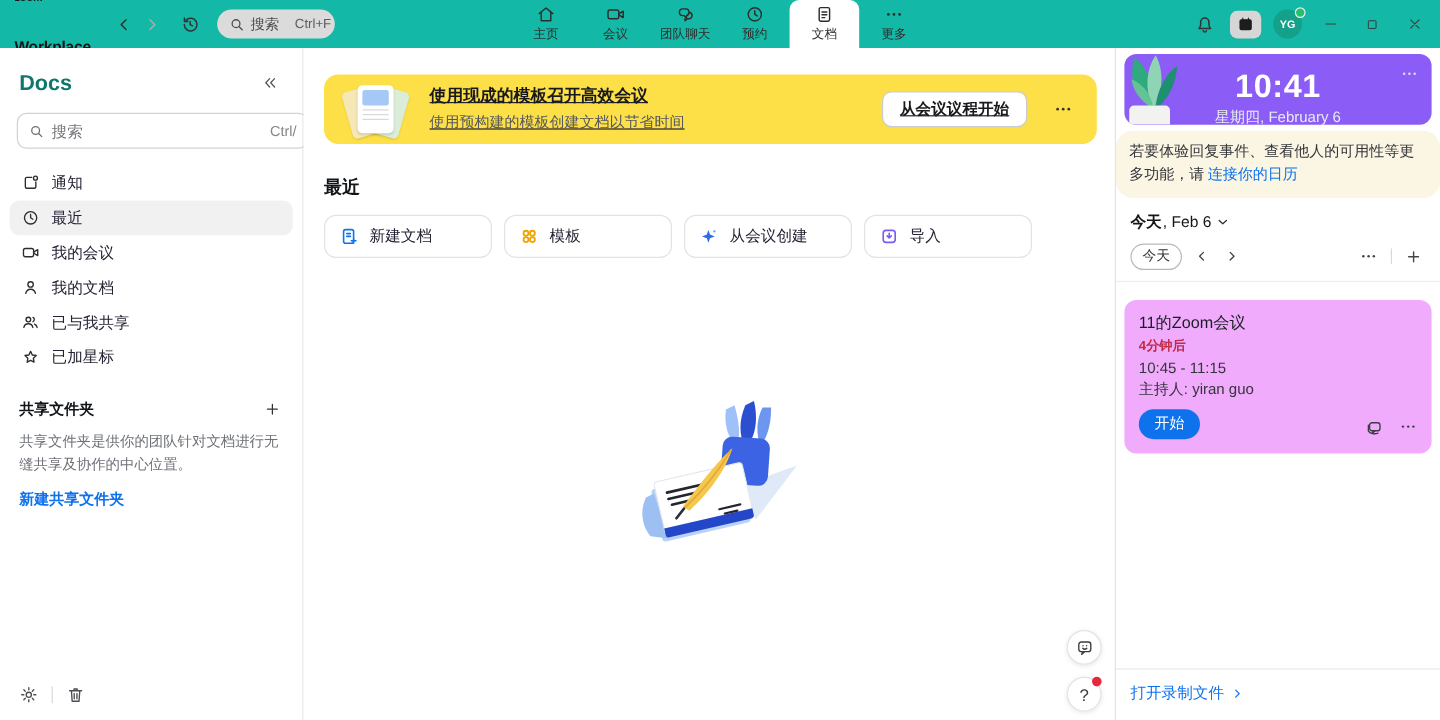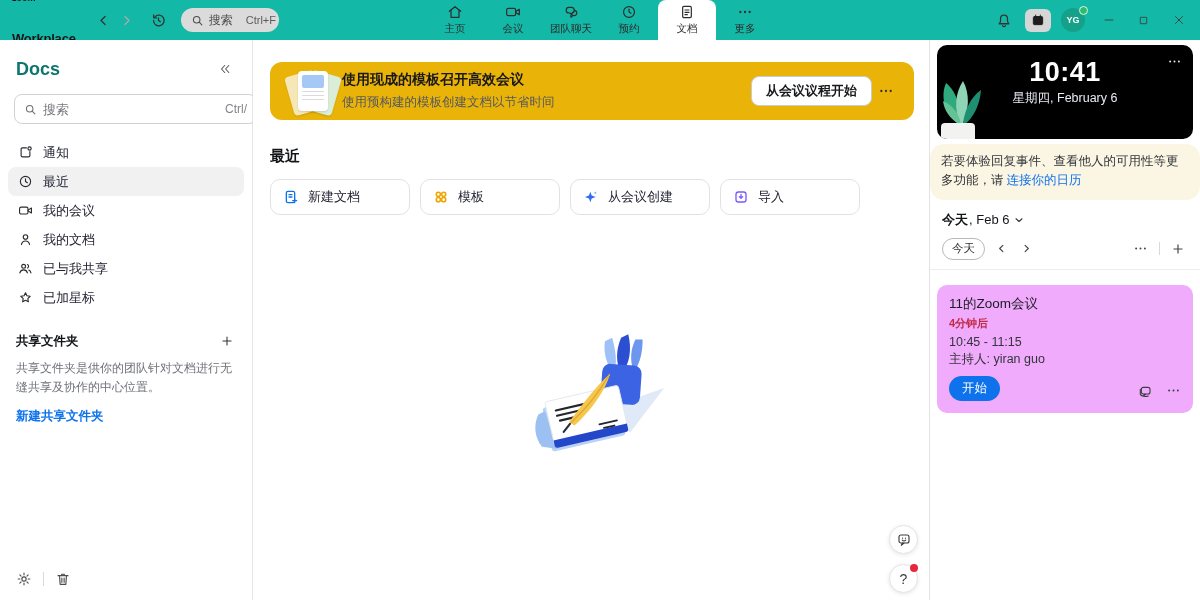--- a/index.html
+++ b/index.html
@@ -55,21 +55,21 @@
   .sb-shared-title { font-size:12.5px; font-weight:700; color:#131619; }
   .sb-shared-add { background:none; border:none; color:#333; cursor:pointer; padding:2px; }
   .sb-shared-desc { margin-top:9px; font-size:12px; line-height:1.6; color:#6e7178; }
   .sb-shared-link { display:inline-block; margin-top:11px; font-size:12.5px; font-weight:700; color:#0e72ed; text-decoration:none; cursor:pointer; }
   .sb-footer { position:absolute; left:14px; bottom:11px; display:flex; align-items:center; gap:9px; color:#4d4d52; }
   .sb-footer .vdiv { width:1px; height:14px; background:#d9d9dc; }
   .sb-footer .icon-btn { padding:2px; color:#4d4d52; }
 
   
   .main { position:absolute; top:40px; left:253px; width:676px; bottom:0; background:#fff; }
-  .banner { display:flex; align-items:center; gap:0; margin:22px 15px 0 17px; height:58px; background:#eab308; border-radius:12px; padding:0 14px; }
+  .banner { display:flex; align-items:center; gap:16px; margin:22px 15px 0 17px; height:58px; background:#fde047; border-radius:12px; padding:0 14px;text-decoration:underline; }
   .card-stack { position:relative; width:58px; height:50px; flex:none; }
   .mini-card { position:absolute; width:30px; height:40px; border-radius:4px; background:#fff; box-shadow:0 1px 2px rgba(0,0,0,.12); top:5px; left:14px; }
   .mini-card.yellow { background:#f6e7b7; transform:rotate(-16deg); left:5px; top:7px; }
   .mini-card.green { background:#d9edd9; transform:rotate(16deg); left:23px; top:7px; }
   .mini-card.front { display:flex; flex-direction:column; align-items:center; padding-top:4px; gap:2.5px; }
   .mini-card.front .pic { width:22px; height:13px; background:#a5c8f4; border-radius:2px; }
   .mini-card.front .ln { width:22px; height:1.6px; background:#d9d9de; border-radius:1px; }
   .banner-text { flex:1; min-width:0; }
   .banner-title { font-size:14px; font-weight:700; color:#18191c; }
   .banner-sub { margin-top:5px; font-size:12.5px; color:#55585e; }
@@ -85,21 +85,21 @@
   .empty svg { display:inline-block; }
   .empty-text { margin-top:24px; font-size:14px; font-weight:700; color:#131619; }
 
   .float-btn { position:absolute; right:11px; width:29px; height:29px; border-radius:50%; background:#fff; border:1px solid #e4e4e6; box-shadow:0 1px 4px rgba(0,0,0,.10); display:flex; align-items:center; justify-content:center; color:#3c3c40; cursor:pointer; }
   .float-feedback { bottom:46px; }
   .float-help { bottom:7px; font-size:14px; font-weight:400; }
   .float-help .reddot { position:absolute; top:-1px; right:-1px; width:8px; height:8px; border-radius:50%; background:#e8263d; }
 
   
   .panel { position:absolute; top:40px; left:929px; width:271px; bottom:0; background:#fff; border-left:1px solid #e3e3e5; }
-  .clock-card { position:relative; margin:5px 7px 0 7px; height:94px; border-radius:10px; background:#000000; color:#fff; overflow:hidden; }
+  .clock-card { position:relative; margin:5px 7px 0 7px; height:59px; border-radius:10px; background:#8b5cf6; color:#fff; overflow:hidden; }
   .clock-time { text-align:center; margin-top:12px; font-size:27px; font-weight:700; letter-spacing:.5px; }
   .clock-date { text-align:center; margin-top:2px; font-size:12.5px; color:#e8ecf3; }
   .clock-more { position:absolute; top:6px; right:8px; background:none; border:none; color:#dfe4ec; padding:3px; cursor:pointer; }
   .clock-plant { position:absolute; left:0; bottom:0; }
   .notice { margin-top:5px; background:#fbf6e3; padding:8px 11px 9px 11px; font-size:12.5px; line-height:1.55; color:#33353a;border-radius:14px; }
   .notice a { color:#0e72ed; text-decoration:none; margin-left:3px; cursor:pointer; }
   .date-header { display:flex; align-items:center; padding:11px 12px 0 12px; font-size:13px; color:#131619; }
   .date-header .today { font-weight:700; }
   .date-header .rest { margin-left:1px; }
   .date-header svg { width:12px; height:12px; margin-left:4px; color:#333; }
@@ -592,15 +592,25 @@
               <svg width="15" height="15" viewBox="0 0 24 24" fill="currentColor">
                 <circle cx="5" cy="12" r="1.6"></circle>
                 <circle cx="12" cy="12" r="1.6"></circle>
                 <circle cx="19" cy="12" r="1.6"></circle>
               </svg>
             </span>
         </button>
       </div>
     </div>
 
+    <div class="panel-footer">
+      <a>
+        <span>打开录制文件</span>
+        <span>
+            <svg width="10" height="10" viewBox="0 0 24 24" fill="none" stroke="currentColor" stroke-width="2.6" stroke-linecap="round" stroke-linejoin="round">
+              <path d="M9 5l7 7-7 7"></path>
+            </svg>
+          </span>
+      </a>
+    </div>
   </aside>
 
 </div>
 
 </body></html>

